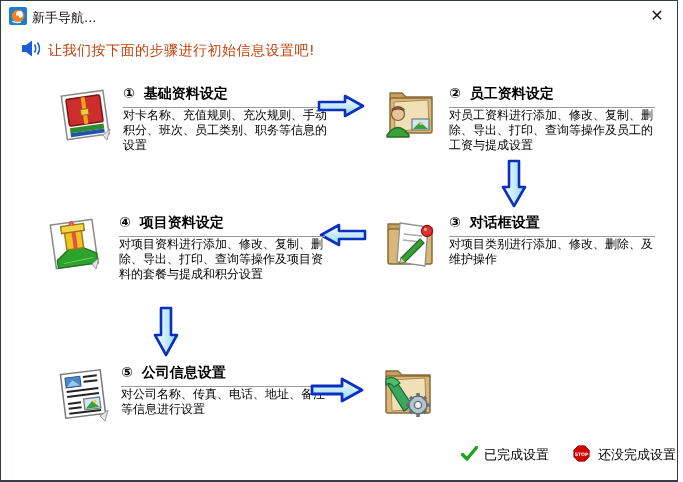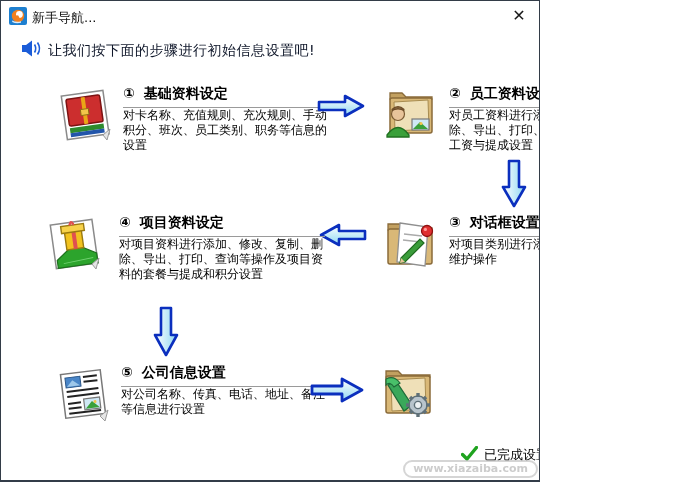--- a/index.html
+++ b/index.html
@@ -1,29 +1,29 @@
 <!DOCTYPE html>
 <html><head>
 <meta charset="utf-8">
 <style>
   html,body { margin:0; padding:0; background:#fff; }
   .window {
-    position:relative; width:540px; height:482px; box-sizing:border-box;
+    position:relative; width:678px; height:482px; box-sizing:border-box;
     background:#ffffff; border:1px solid #333c48; border-bottom-width:2px;
     font-family:"DejaVu Sans", sans-serif; overflow:hidden;
   }
   
   .titlebar { position:absolute; top:0; left:0; right:0; height:30px; background:#fff; }
   .titlebar-icon { position:absolute; left:8px; top:6px; width:18px; height:18px; }
   .title-text { position:absolute; left:31px; top:8px; font-size:13px; color:#101010; white-space:nowrap; }
   .close-btn { position:absolute; right:8px; top:3px; width:24px; height:24px; font-size:16px;
     color:#1a1a1a; text-align:center; line-height:24px; cursor:pointer; font-weight:300; }
   
   .header { position:absolute; left:20px; top:39px; display:flex; align-items:center; gap:5px; }
-  .header-text { font-size:14px; color:#0f172a; letter-spacing:0.5px; }
+  .header-text { font-size:14px; color:#c2410c; letter-spacing:0.5px; }
   
   .step { position:absolute; display:flex; gap:11px; align-items:flex-start; }
   .step-icon { width:54px; height:58px; flex:none; }
   .step-text { width:206px; }
   .step-title { font-size:14px; font-weight:bold; color:#000; padding-bottom:4px;
     border-bottom:1px solid #9a9a9a; white-space:nowrap; }
   .step-title .num { margin-right:9px; font-weight:bold; }
   .step-desc { font-size:12px; color:#000; line-height:15px; }
   .pos-step1 { left:57px;  top:84px; }
   .pos-step2 { left:383px; top:84px; }
@@ -290,16 +290,15 @@
         <svg width="17" height="17" viewBox="0 0 17 17">
           <polygon points="5.2,0.8 11.8,0.8 16.2,5.2 16.2,11.8 11.8,16.2 5.2,16.2 0.8,11.8 0.8,5.2" fill="#d40000" stroke="#8f0000" stroke-width="0.8"></polygon>
           <text x="8.5" y="10.6" text-anchor="middle" font-size="4.6" font-weight="bold" fill="#ffffff" font-family="DejaVu Sans, sans-serif">STOP</text>
         </svg>
       </span>
       <span>还没完成设置</span>
     </div>
   </div>
 
   <div class="watermark">
-    <div class="wm-url">www.xiazaiba.com</div>
   </div>
 
 </div>
 
 </body></html>

